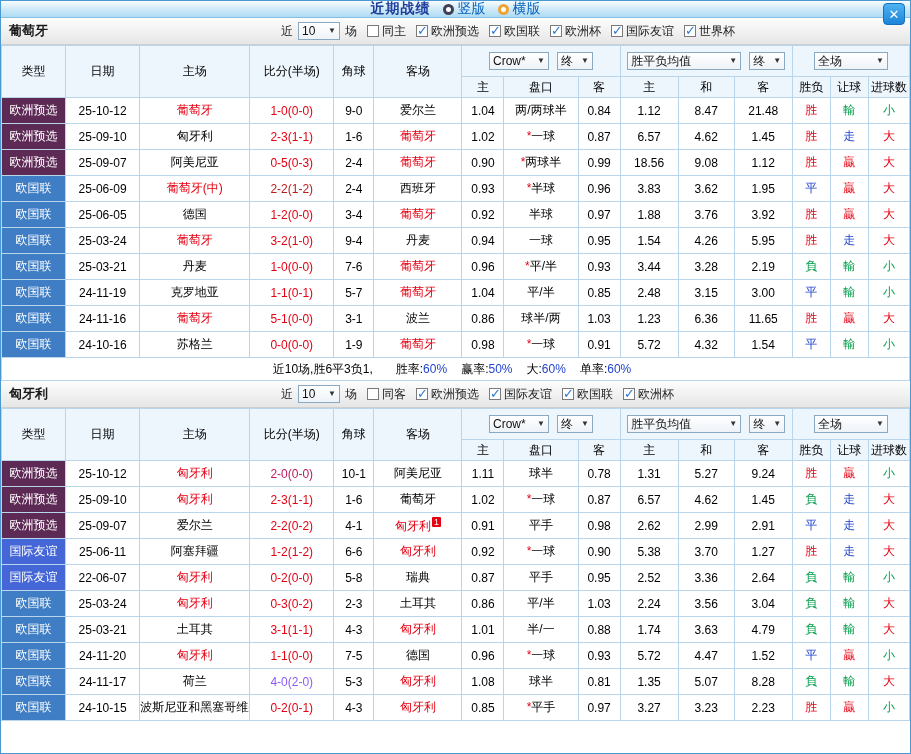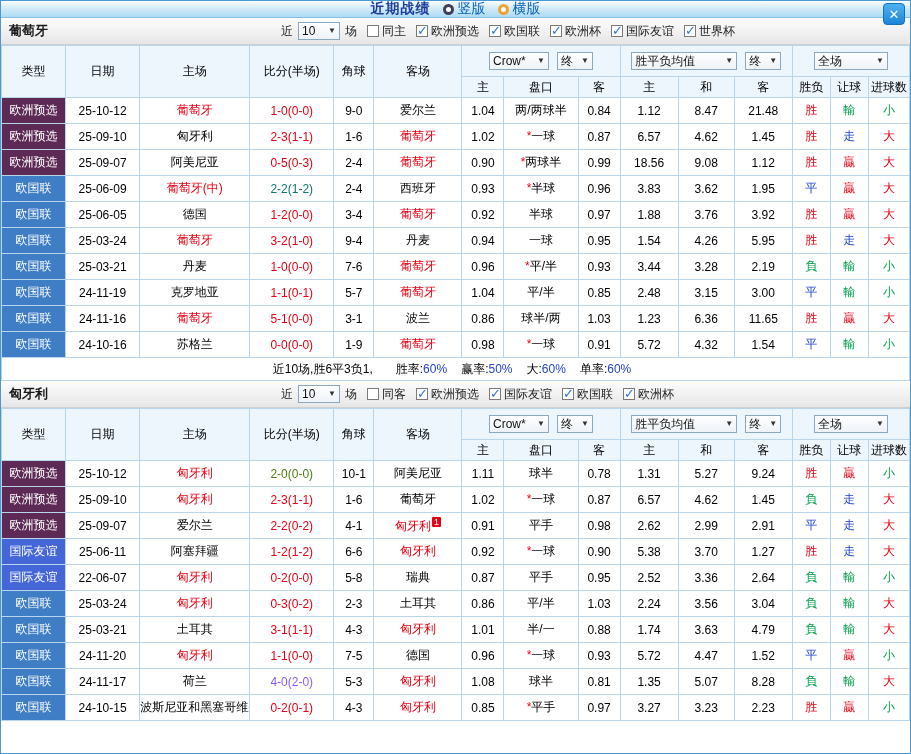--- a/index.html
+++ b/index.html
@@ -17,21 +17,21 @@
 
   
   .section-bar{height:27px;background:linear-gradient(#fdfdfd,#e6e6e6);border-bottom:1px solid #cfcfcf;display:flex;align-items:center;font-size:12px}
   .team-name{font-weight:bold;font-size:13px;color:#1a1a1a;padding-left:8px;flex:0 0 280px}
   .filter-bar{display:flex;align-items:center;gap:5px;color:#222}
   .cb-wrap{display:inline-flex;align-items:center;gap:3px;margin-left:5px;cursor:pointer}
   .cb{width:12px;height:12px;border:1px solid #7a7a7a;background:#fff;display:inline-block;position:relative;flex:0 0 12px}
   .cb.checked::after{content:"✓";position:absolute;left:0;top:-3px;font-size:13px;font-weight:bold;color:#2e78d0}
   .dd{display:inline-flex;align-items:center;justify-content:space-between;gap:4px;border:1px solid #8aa8c0;background:linear-gradient(#ffffff,#eef3f8);padding:0 3px;height:18px;font-size:12px;color:#111;cursor:pointer}
   .arr{font-size:8px;color:#333;line-height:1}
-  .dd-count{width:42px}.dd-src{width:60px}.dd-fin{width:36px}.dd-avg{width:106px}.dd-scope{width:74px}
+  .dd-count{width:42px}.dd-src{width:60px}.dd-fin{width:36px}.dd-avg{width:114px}.dd-scope{width:74px}
 
   
   table.stats{border-collapse:collapse;table-layout:fixed;width:100%}
   .stats th,.stats td{border:1px solid #b9d5eb;text-align:center;font-size:12px;padding:0;overflow:hidden;white-space:nowrap}
   .stats thead th{background:#eef6fd;font-weight:normal;color:#000}
   .stats tr.h1 th{height:31px}
   .stats tr.h2 th{height:21px}
   .stats tbody td{height:26px;background:#fff}
   .grp-inner{display:flex;justify-content:center;align-items:flex-end;gap:8px}
   .c-type{font-size:11px;color:#fff}
@@ -212,21 +212,21 @@
               <td>9.08</td>
               <td>1.12</td>
               <td style="color: rgb(230, 0, 18);">胜</td>
               <td style="color: rgb(230, 0, 18);">贏</td>
               <td style="color: rgb(230, 0, 18);">大</td>
             </tr>
             <tr>
               <td class="c-type" style="background: rgb(63, 125, 196); color: rgb(255, 255, 255);">欧国联</td>
               <td>25-06-09</td>
               <td><span style="color: rgb(230, 0, 18);">葡萄牙(中)</span></td>
-              <td style="color: #0f766e;">2-2(1-2)</td>
+              <td style="color: #b91c1c;">2-2(1-2)</td>
               <td>2-4</td>
               <td><span>西班牙</span></td>
               <td>0.93</td>
               <td class="pk"><span style="color: rgb(230, 0, 18);">*</span>半球</td>
               <td>0.96</td>
               <td>3.83</td>
               <td>3.62</td>
               <td>1.95</td>
               <td style="color: rgb(34, 68, 204);">平</td>
               <td style="color: rgb(230, 0, 18);">贏</td>
@@ -444,21 +444,21 @@
           <th>胜负</th>
           <th>让球</th>
           <th>进球数</th>
         </tr>
       </thead>
       <tbody>
             <tr>
               <td class="c-type" style="background: rgb(93, 42, 86); color: rgb(255, 255, 255);">欧洲预选</td>
               <td>25-10-12</td>
               <td><span style="color: rgb(230, 0, 18);">匈牙利</span></td>
-              <td style="color: #4d7c0f;">2-0(0-0)</td>
+              <td style="color: #be185d;">2-0(0-0)</td>
               <td>10-1</td>
               <td><span>阿美尼亚</span></td>
               <td>1.11</td>
               <td class="pk">球半</td>
               <td>0.78</td>
               <td>1.31</td>
               <td>5.27</td>
               <td>9.24</td>
               <td style="color: rgb(230, 0, 18);">胜</td>
               <td style="color: rgb(230, 0, 18);">贏</td>

